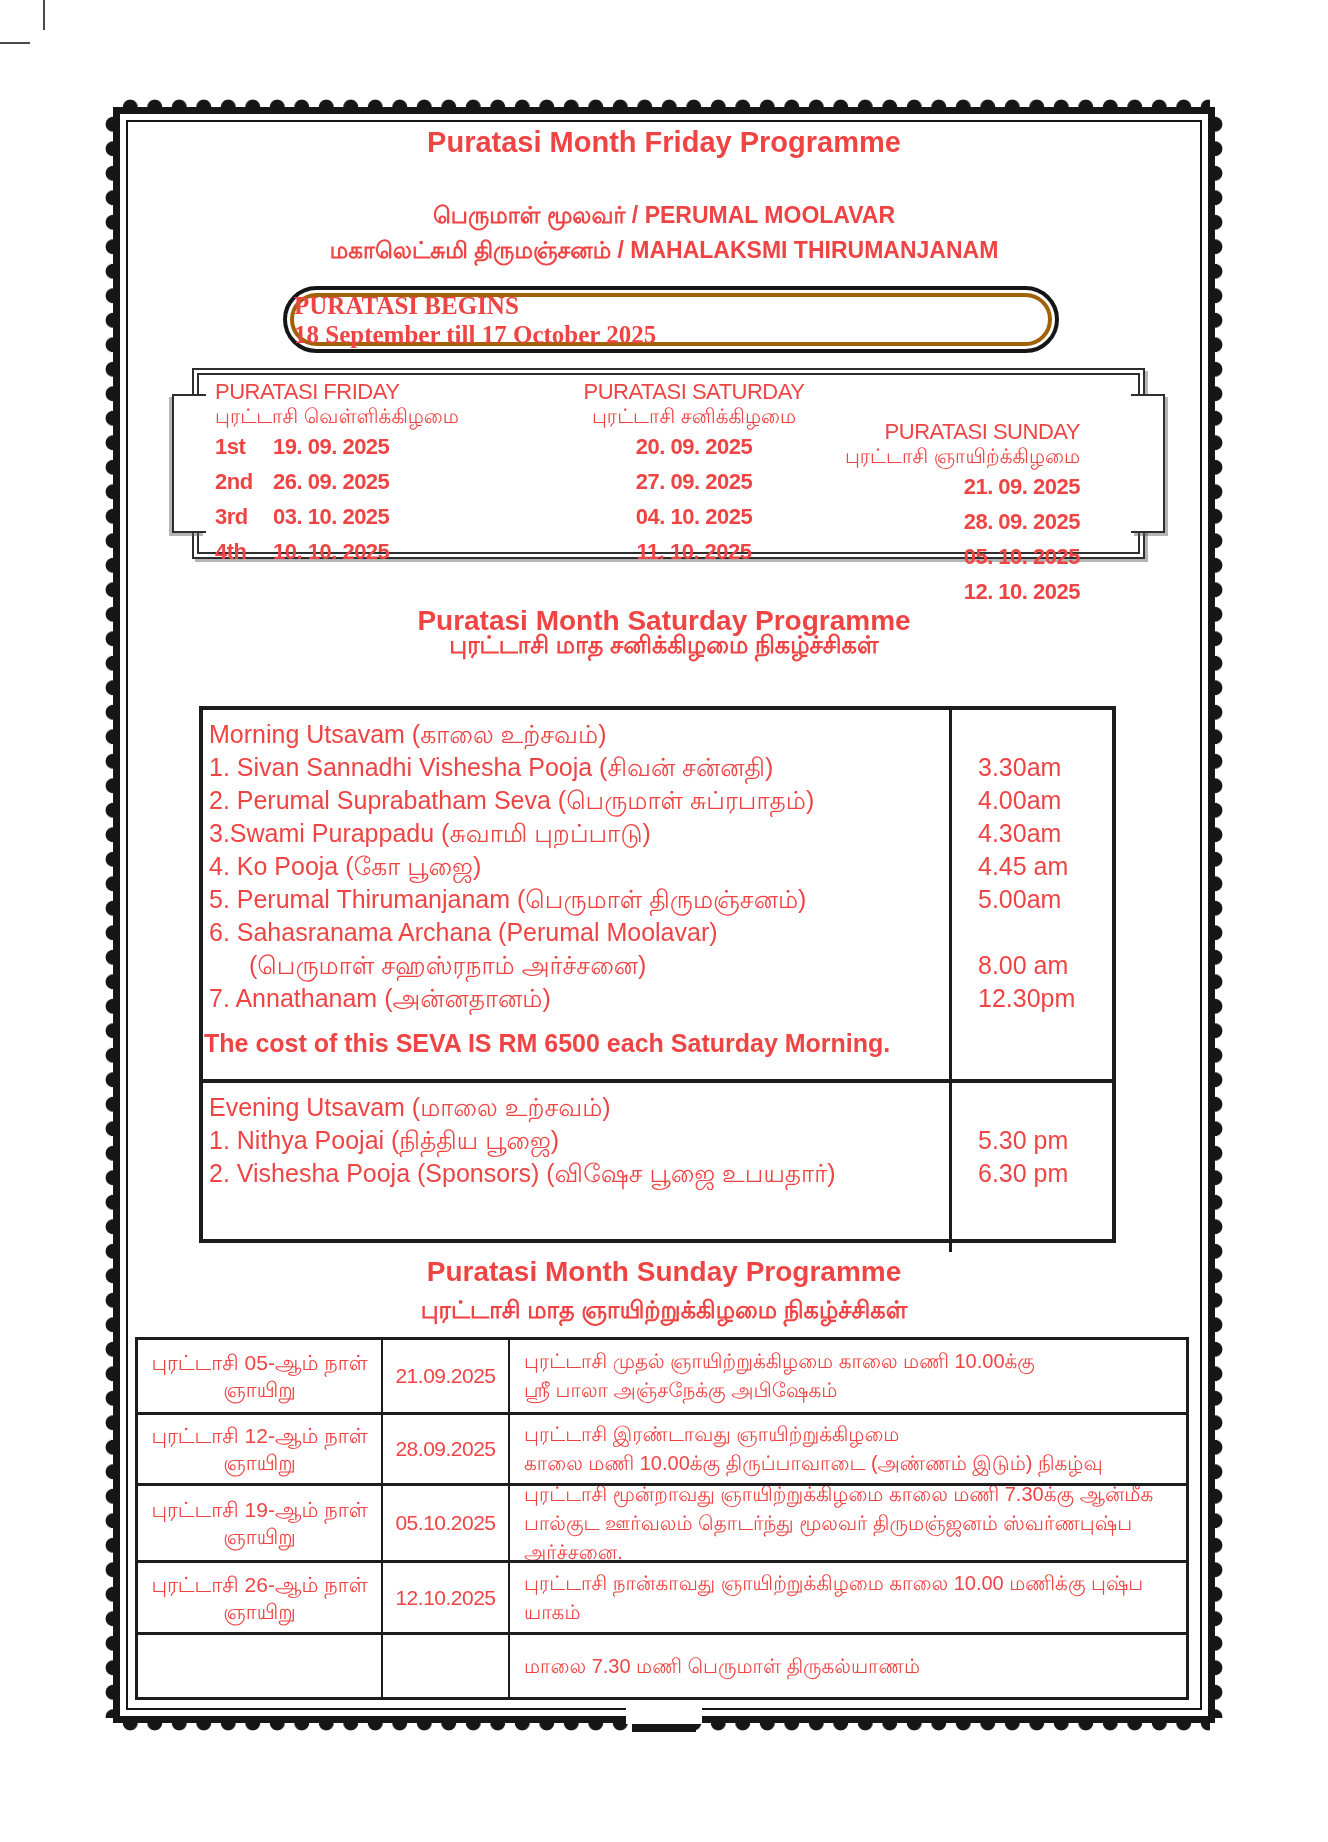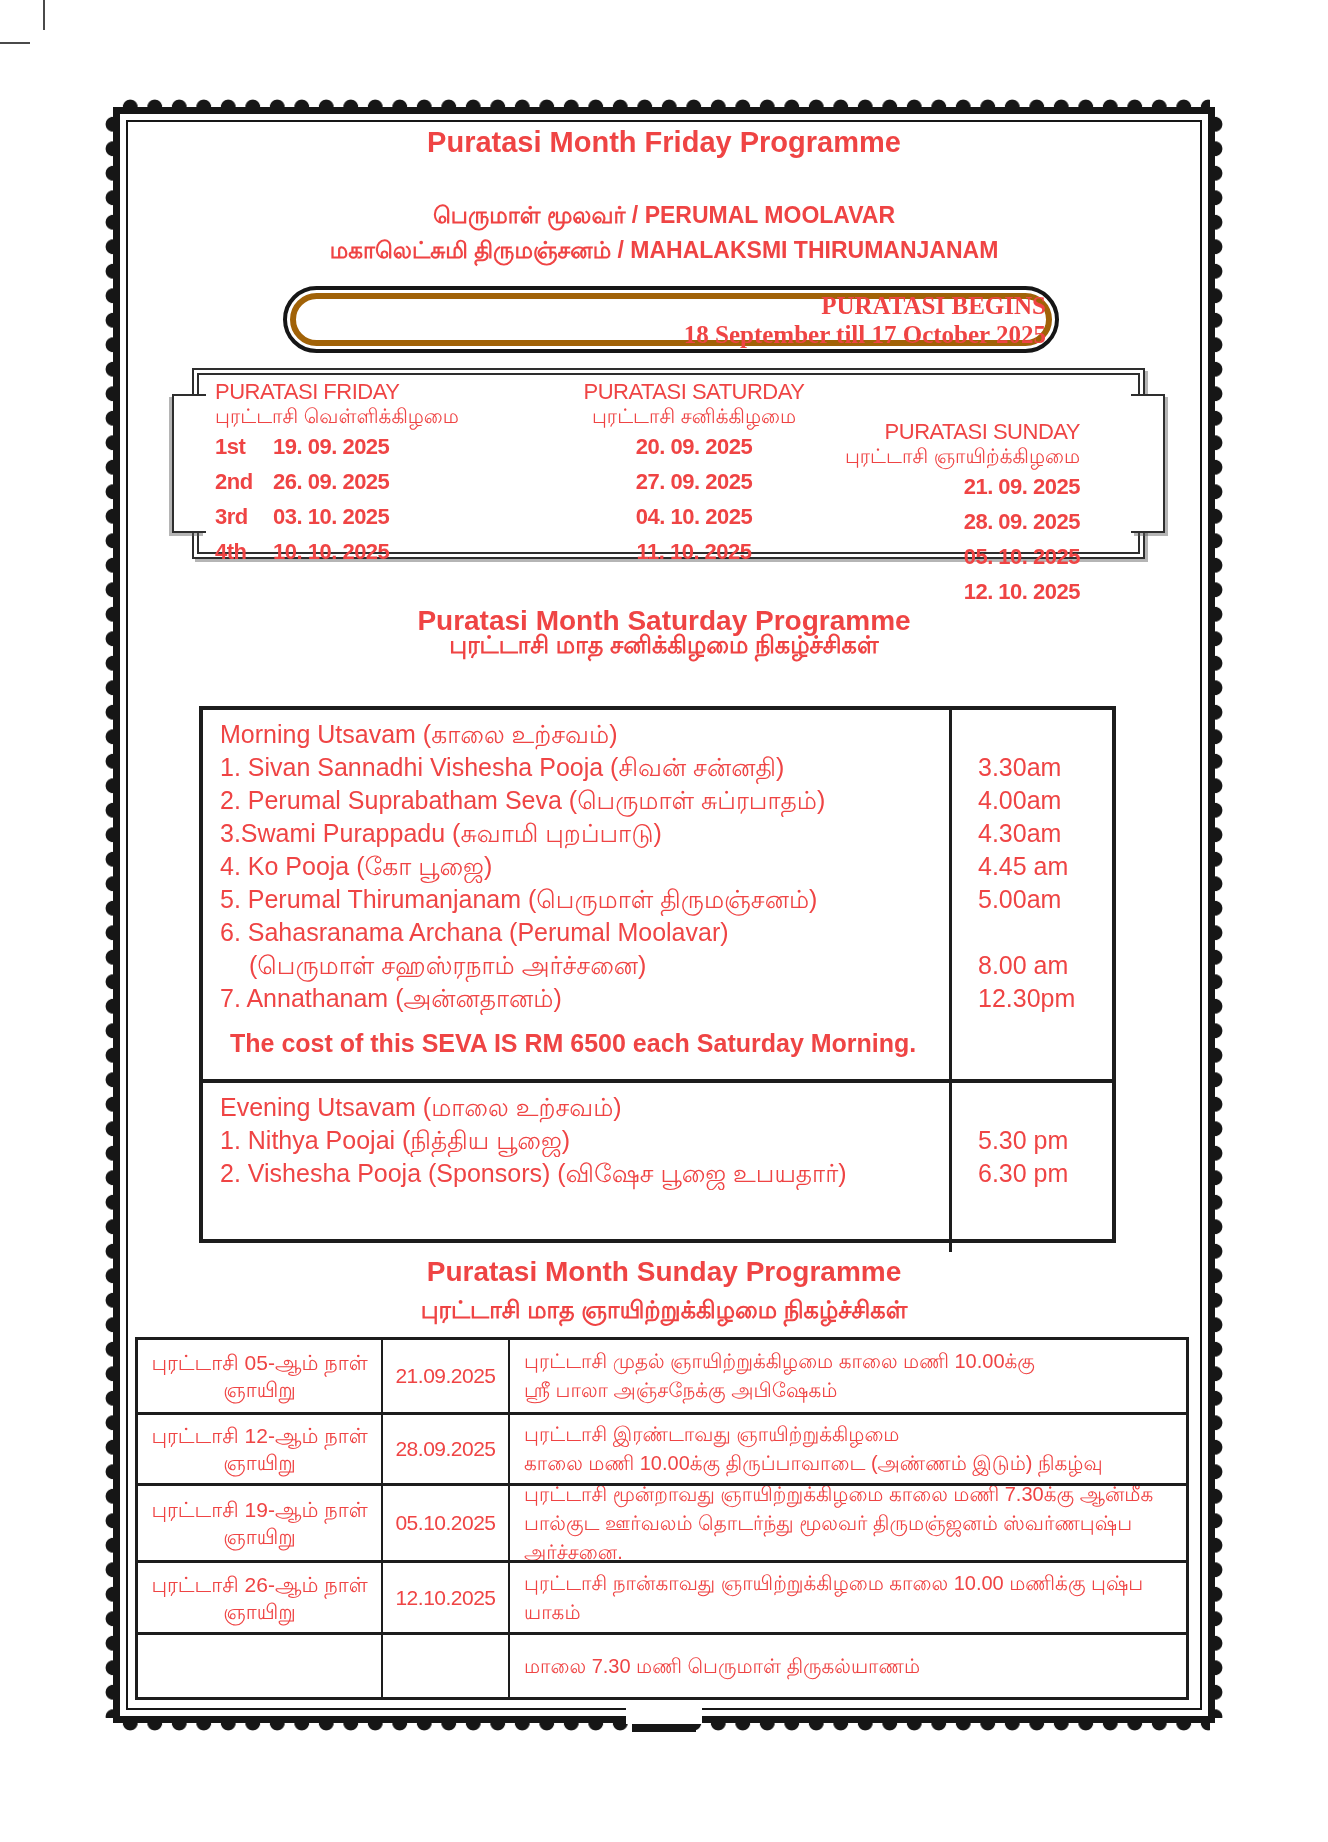--- a/index.html
+++ b/index.html
@@ -32,22 +32,22 @@
 
   .ctr{position:absolute;left:131px;width:1066px;text-align:center;white-space:nowrap;}
   .hdr1{top:126px;font-size:29px;font-weight:bold;}
   .hdr2{top:164px;font-size:26px;font-weight:bold;}
   .hdr3{top:202px;font-size:23px;font-weight:bold;}
   .hdr4{top:237px;font-size:23px;font-weight:bold;}
 
   
   .begins{position:absolute;left:283px;top:286px;width:776px;height:67px;box-sizing:border-box;
           border:4px solid #161616;border-radius:34px;}
-  .begins-inner{position:absolute;inset:3px;border:6px solid #a16207;border-radius:29px;
-          display:flex;flex-direction:column;justify-content:center;align-items:flex-end;
+  .begins-inner{position:absolute;inset:3px;border:4px solid #a16207;border-radius:29px;
+          display:flex;flex-direction:column;justify-content:center;align-items:flex-start;
           font-family:"Liberation Serif",serif;font-weight:bold;font-size:25px;line-height:29px;
           white-space:nowrap;}
 
   
   .dates{position:absolute;left:192px;top:368px;width:953px;height:191px;box-sizing:border-box;
          border:2px solid #2e2e2e;box-shadow:3px 3px 0 rgba(90,90,90,.45);background:#fff;}
   .dates-inner{position:absolute;inset:3px;border:2px solid #2e2e2e;}
   .ear{position:absolute;top:24px;bottom:24px;width:32px;background:#fff;border:2px solid #2e2e2e;z-index:2;}
   .ear-l{left:-22px;border-right:none;box-shadow:-3px 3px 0 rgba(90,90,90,.45);}
   .ear-r{right:-22px;border-left:none;box-shadow:3px 3px 0 rgba(90,90,90,.45);}
@@ -69,25 +69,25 @@
 
   
   .prog{position:absolute;left:199px;top:706px;width:917px;height:537px;box-sizing:border-box;
         border:4px solid #1d1d1d;background:#fff;}
   .sec{position:relative;}
   .sec::after{content:"";position:absolute;top:0;bottom:0;right:160px;width:3px;background:#1d1d1d;}
   .sec-morning{height:361px;border-bottom:4px solid #1d1d1d;}
   .sec-evening{height:161px;}
   .prog-pad{padding-top:8px;}
   .prog-row{display:flex;line-height:33px;font-size:25px;white-space:nowrap;}
-  .prog-text{flex:1;padding-left:17px;overflow:hidden;}
+  .prog-text{flex:1;padding-left:6px;overflow:hidden;}
   .prog-time{flex:none;width:160px;padding-left:26px;box-sizing:border-box;overflow:hidden;}
   .prog-heading .prog-text{font-size:25px;}
   .sec-morning .prog-row:nth-child(8) .prog-text{padding-left:46px;}
-  .prog-cost{font-size:25px;font-weight:bold;padding-left:27px;margin-top:12px;line-height:33px;white-space:nowrap;}
+  .prog-cost{font-size:25px;font-weight:bold;padding-left:1px;margin-top:12px;line-height:33px;white-space:nowrap;}
 
   .sun1{top:1256px;font-size:28px;font-weight:bold;}
   .sun2{top:1296px;font-size:24px;font-weight:bold;}
 
   
   .stab{position:absolute;left:135px;top:1337px;width:1054px;height:363px;box-sizing:border-box;
         border:3px solid #1d1d1d;display:grid;grid-template-columns:243px 127px 1fr;
         grid-template-rows:72px 71px 77px 72px 1fr;background:#fff;}
   .cell{box-sizing:border-box;overflow:hidden;}
   .c-top{border-top:3px solid #1d1d1d;}

